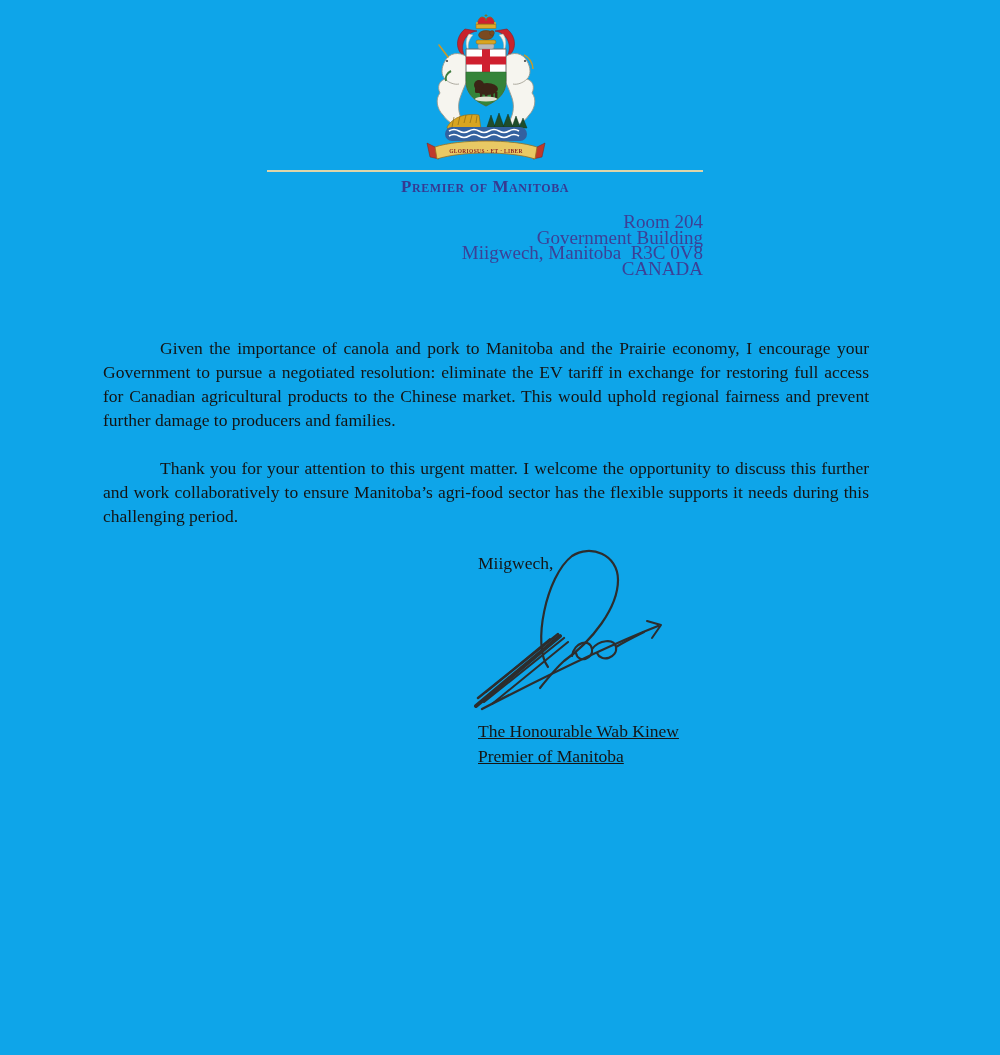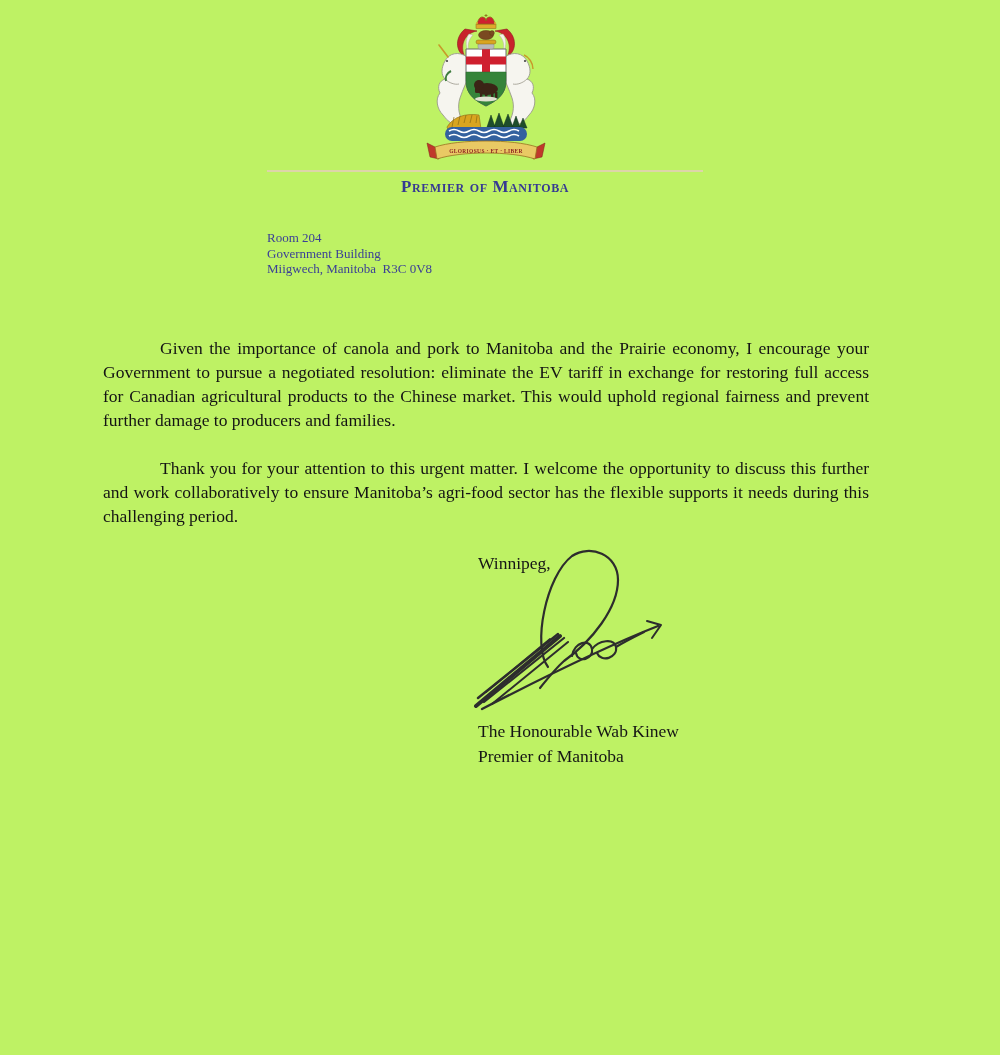--- a/index.html
+++ b/index.html
@@ -1,45 +1,45 @@
 <!DOCTYPE html>
 <html><head>
 <meta charset="utf-8">
 <style>
   * { margin:0; padding:0; box-sizing:border-box; }
   html,body { background:#fff; }
   .page {
-    position:relative; width:1000px; height:1055px; background:#bef264;
+    position:relative; width:1000px; height:1055px; background:#0ea5e9;
     font-family:"Liberation Serif", serif; color:#151515; overflow:hidden;
   }
   
   .crest { position:absolute; left:421px; top:13px; width:130px; height:151px; }
   .gold-rule { position:absolute; left:267px; top:170px; width:436px; height:2px; background:#ddd5a9; }
   .lh-title {
     position:absolute; left:267px; top:177px; width:436px; text-align:center;
     font-variant:small-caps; font-weight:bold; font-size:17px; letter-spacing:0.6px;
     color:#363a92;
   }
   .lh-address {
-    position:absolute; left:267px; top:214px; width:436px; text-align:left;
-    font-size:13px; line-height:15.6px; color:#3c4096;margin-top:16px;
+    position:absolute; left:267px; top:214px; width:436px; text-align:right;
+    font-size:19px; line-height:15.6px; color:#3c4096;
   }
   .address-line { display:block; white-space:pre; }
   
   .body-par {
     position:absolute; left:103px; width:766px;
     font-size:17.5px; line-height:24px; text-align:justify; text-indent:57px;
     color:#141414;
   }
   .par-1 { top:336px; }
   .par-2 { top:456px; }
   
   .closing-salutation { position:absolute; left:478px; top:553px; font-size:17.5px; }
   .signature-svg { position:absolute; left:472px; top:546px; width:210px; height:170px; }
-  .signer-block { position:absolute; left:478px; top:719px; font-size:17.5px; line-height:24.5px; }
+  .signer-block { position:absolute; left:478px; top:719px; font-size:17.5px; line-height:24.5px;text-decoration:underline; }
   .signer-line { display:block; }
 </style>
 </head>
 <body>
 
 <div class="page">
 
   <svg class="crest" viewBox="0 0 130 151">
 
     <g>
@@ -121,26 +121,27 @@
   </svg>
 
   <div class="gold-rule"></div>
 
   <div class="lh-title">Premier of Manitoba</div>
 
   <div class="lh-address">
     <span class="address-line">Room 204</span>
     <span class="address-line">Government Building</span>
     <span class="address-line">Miigwech, Manitoba  R3C 0V8</span>
+    <span class="address-line">CANADA</span>
   </div>
 
   <p class="body-par par-1">Given the importance of canola and pork to Manitoba and the Prairie economy, I encourage your Government to pursue a negotiated resolution: eliminate the EV tariff in exchange for restoring full access for Canadian agricultural products to the Chinese market. This would uphold regional fairness and prevent further damage to producers and families.</p>
   <p class="body-par par-2">Thank you for your attention to this urgent matter. I welcome the opportunity to discuss this further and work collaboratively to ensure Manitoba’s agri-food sector has the flexible supports it needs during this challenging period.</p>
 
-  <span class="closing-salutation">Winnipeg,</span>
+  <span class="closing-salutation">Miigwech,</span>
 
   <svg class="signature-svg" viewBox="0 0 210 170" fill="none" stroke="#2d2d2d" stroke-linecap="round" stroke-linejoin="round">
 
     <path d="M76,121 C60,100 74,30 100,10 C118,-2 146,8 146,34 C146,62 120,95 92,115 C84,122 76,132 68,142" stroke-width="2.2"></path>
 
     <path d="M4,160 L88,90" stroke-width="4"></path>
     <path d="M6,152 L86,88" stroke-width="2.4"></path>
     <path d="M12,156 L92,92" stroke-width="2.2"></path>
     <path d="M20,158 L96,96" stroke-width="2"></path>
     <path d="M14,146 L78,93" stroke-width="1.8"></path>

